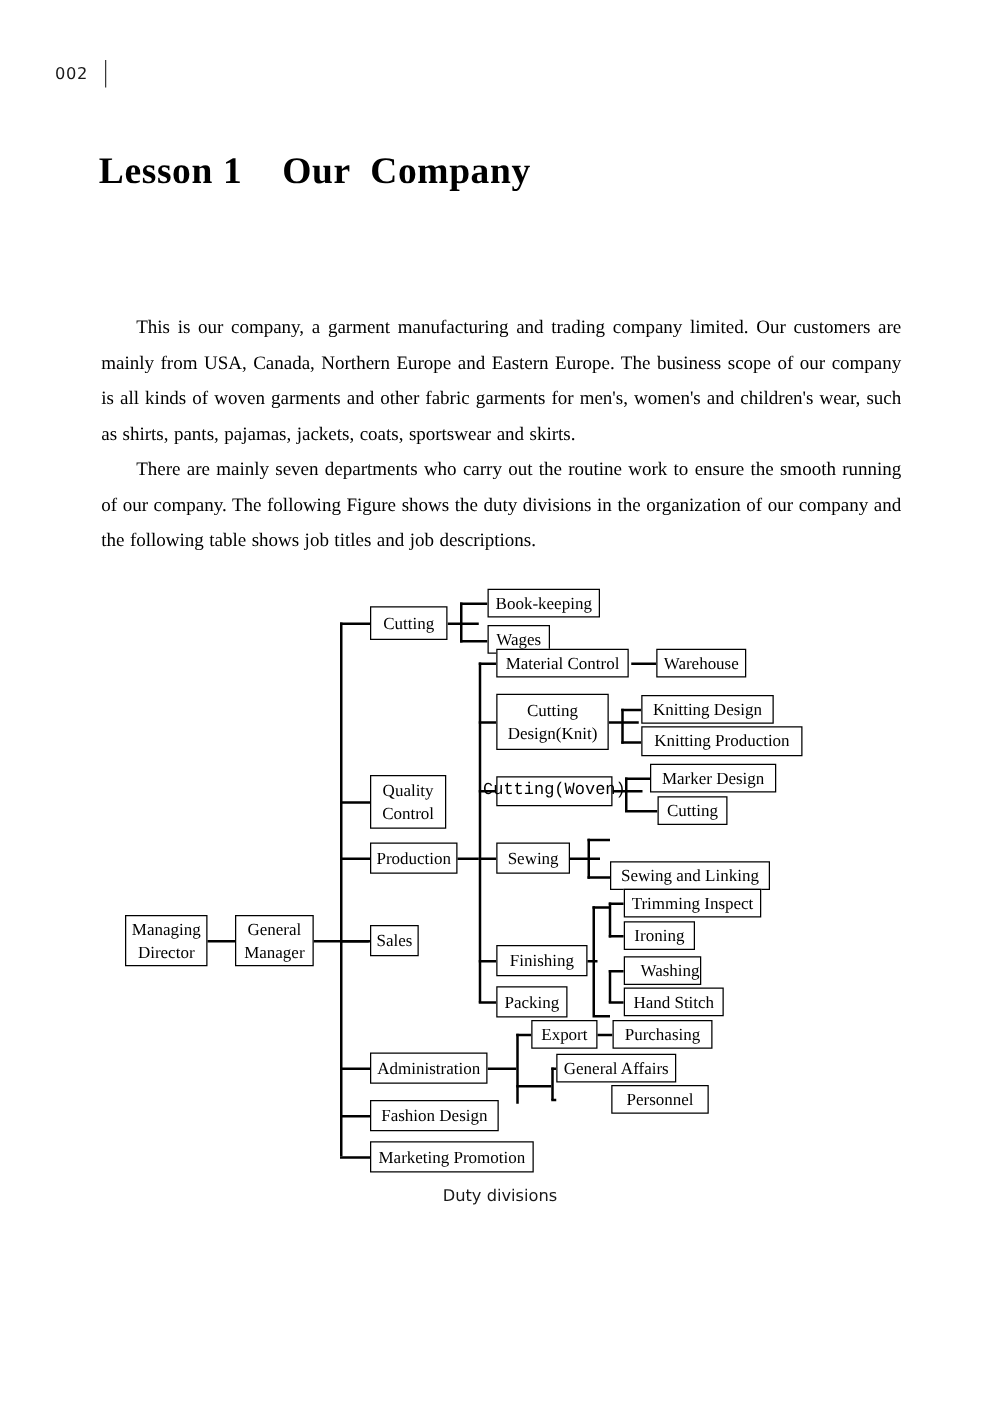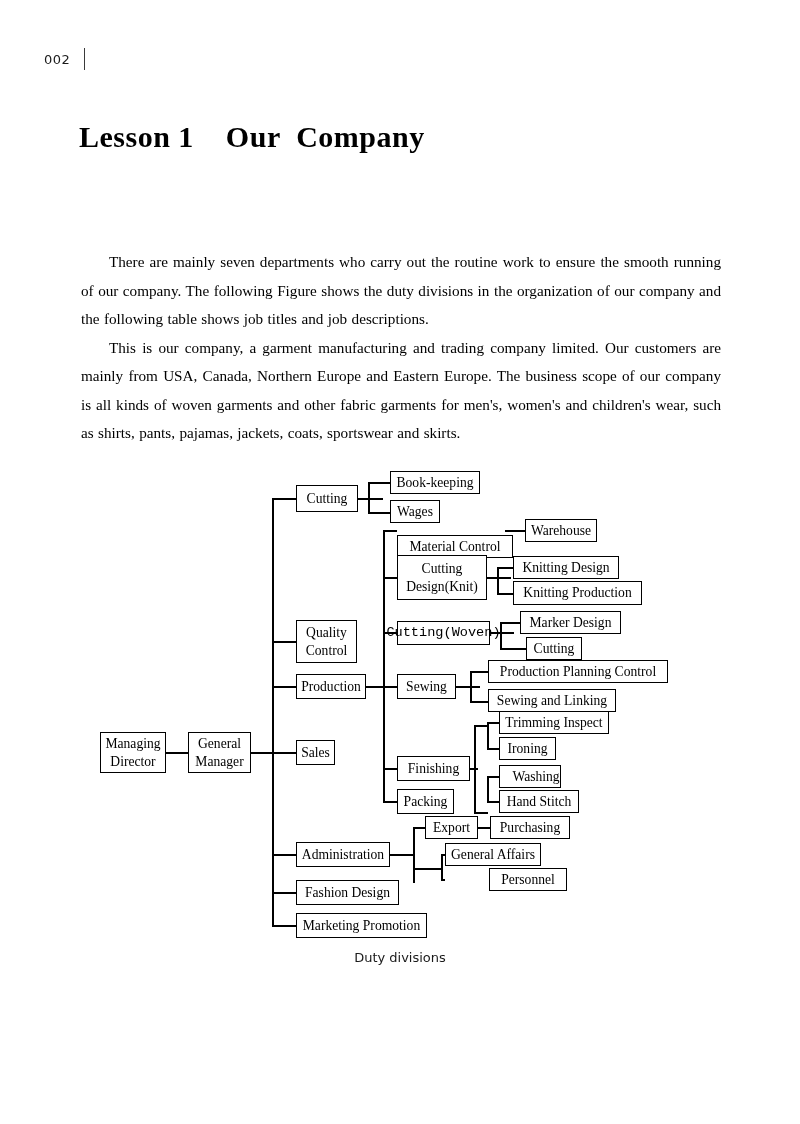--- a/index.html
+++ b/index.html
@@ -112,22 +112,22 @@
 <body>
 
 <div id="page-header">
   <span id="page-number">002</span>
   <span id="header-rule"></span>
 </div>
 
 <h1 id="lesson-title">Lesson 1    Our  Company</h1>
 
 <div id="body-text">
+  <p class="para">This is our company, a garment manufacturing and trading company limited.  Our customers are mainly from USA, Canada, Northern Europe and Eastern Europe. The business scope of our company is all kinds of woven garments and other fabric garments for men's, women's and children's wear, such as shirts, pants, pajamas, jackets, coats, sportswear and skirts.</p>
   <p class="para">There are mainly seven departments who carry out the routine work to ensure the smooth running of our company. The following Figure shows the duty divisions in the organization of our company and the following table shows job titles and job descriptions.</p>
-  <p class="para">This is our company, a garment manufacturing and trading company limited.  Our customers are mainly from USA, Canada, Northern Europe and Eastern Europe. The business scope of our company is all kinds of woven garments and other fabric garments for men's, women's and children's wear, such as shirts, pants, pajamas, jackets, coats, sportswear and skirts.</p>
 </div>
 
 <div id="org-chart">
 
   <div class="line hline" style="left:165px; top:297px; width:23px;"></div>
   <div class="line hline" style="left:250px; top:297px; width:45px;"></div>
   <div class="line vline" style="left:272px; top:43px; height:427px;"></div>
 
   <div class="line hline" style="left:272px; top:43px; width:24px;"></div>
   <div class="line hline" style="left:272px; top:186px; width:24px;"></div>
@@ -199,40 +199,39 @@
 
   <div class="node" style="left:390px; top:16px; width:90px; height:23px;">Book-keeping</div>
 
   <div class="node" style="left:390px; top:45px; width:50px; height:23px;">Wages</div>
 
   <div class="node" style="left:296px; top:165px; width:61px; height:43px;">Quality
 Control</div>
 
   <div class="node" style="left:296px; top:219px; width:70px; height:25px;">Production</div>
 
-  <div class="node" style="left:397px; top:80px; width:116px; height:23px;">Material Control</div>
+  <div class="node" style="left:397px; top:64px; width:106px; height:23px;">Material Control</div>
 
   <div class="node" style="left:525px; top:64px; width:72px; height:23px;">Warehouse</div>
 
   <div class="node" style="left:397px; top:100px; width:90px; height:45px;">Cutting
 Design(Knit)</div>
 
   <div class="node" style="left:513px; top:101px; width:106px; height:23px;">Knitting Design</div>
 
   <div class="node" style="left:513px; top:126px; width:129px; height:24px;">Knitting Production</div>
 
   <div class="node" style="left:397px; top:166px; width:93px; height:24px;font-family:Liberation Mono, monospace;">Cutting(Woven)</div>
 
   <div class="node" style="left:520px; top:156px; width:101px; height:23px;">Marker Design</div>
 
   <div class="node" style="left:526px; top:182px; width:56px; height:23px;">Cutting</div>
 
   <div class="node" style="left:397px; top:219px; width:59px; height:25px;">Sewing</div>
 
-  <div class="node" style="left:488px; top:205px; width:180px; height:23px;">Production Planning Control</div>
 
   <div class="node" style="left:488px; top:234px; width:128px; height:23px;">Sewing and Linking</div>
 
   <div class="node" style="left:397px; top:301px; width:73px; height:25px;">Finishing</div>
 
   <div class="node" style="left:499px; top:256px; width:110px; height:23px;">Trimming Inspect</div>
 
   <div class="node" style="left:499px; top:282px; width:57px; height:23px;">Ironing</div>
 
   <div class="node" style="left:397px; top:334px; width:57px; height:25px;">Packing</div>

